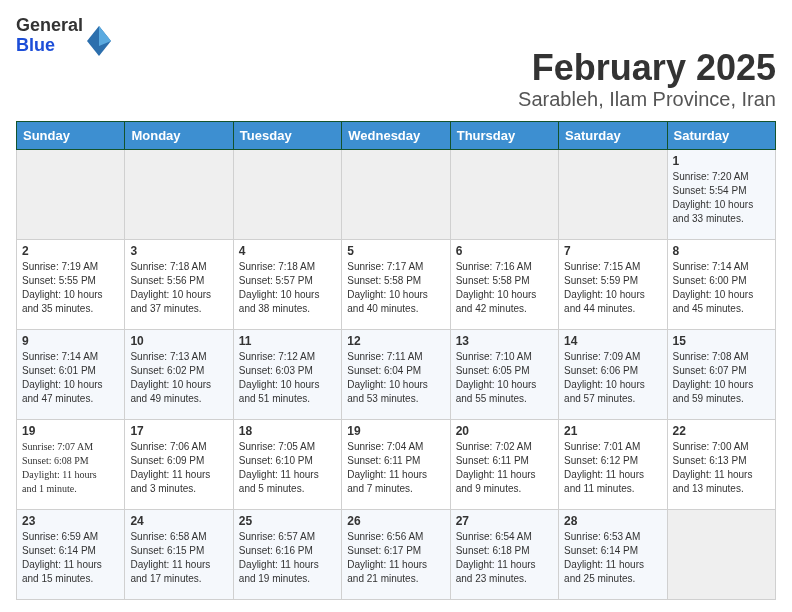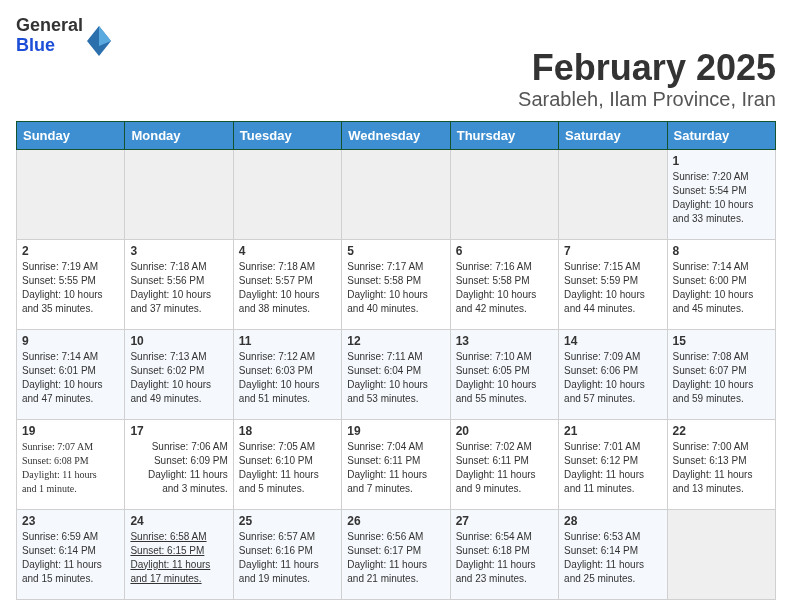--- a/index.html
+++ b/index.html
@@ -241,21 +241,21 @@
       <tr>
         <td>
           <div class="day-num">19</div>
           <div class="day-info" style="white-space: pre-line; font-family: Liberation Serif, serif;">Sunrise: 7:07 AM
 Sunset: 6:08 PM
 Daylight: 11 hours
 and 1 minute.</div>
         </td>
         <td>
           <div class="day-num">17</div>
-          <div class="day-info" style="white-space: pre-line; text-align: right;">Sunrise: 7:06 AM
+          <div class="day-info" style="white-space: pre-line;">Sunrise: 7:06 AM
 Sunset: 6:09 PM
 Daylight: 11 hours
 and 3 minutes.</div>
         </td>
         <td>
           <div class="day-num">18</div>
           <div class="day-info" style="white-space: pre-line;">Sunrise: 7:05 AM
 Sunset: 6:10 PM
 Daylight: 11 hours
 and 5 minutes.</div>
@@ -292,21 +292,21 @@
       <tr>
         <td>
           <div class="day-num">23</div>
           <div class="day-info" style="white-space: pre-line;">Sunrise: 6:59 AM
 Sunset: 6:14 PM
 Daylight: 11 hours
 and 15 minutes.</div>
         </td>
         <td>
           <div class="day-num">24</div>
-          <div class="day-info" style="white-space: pre-line; text-decoration: underline;">Sunrise: 6:58 AM
+          <div class="day-info" style="white-space: pre-line;">Sunrise: 6:58 AM
 Sunset: 6:15 PM
 Daylight: 11 hours
 and 17 minutes.</div>
         </td>
         <td>
           <div class="day-num">25</div>
           <div class="day-info" style="white-space: pre-line;">Sunrise: 6:57 AM
 Sunset: 6:16 PM
 Daylight: 11 hours
 and 19 minutes.</div>

